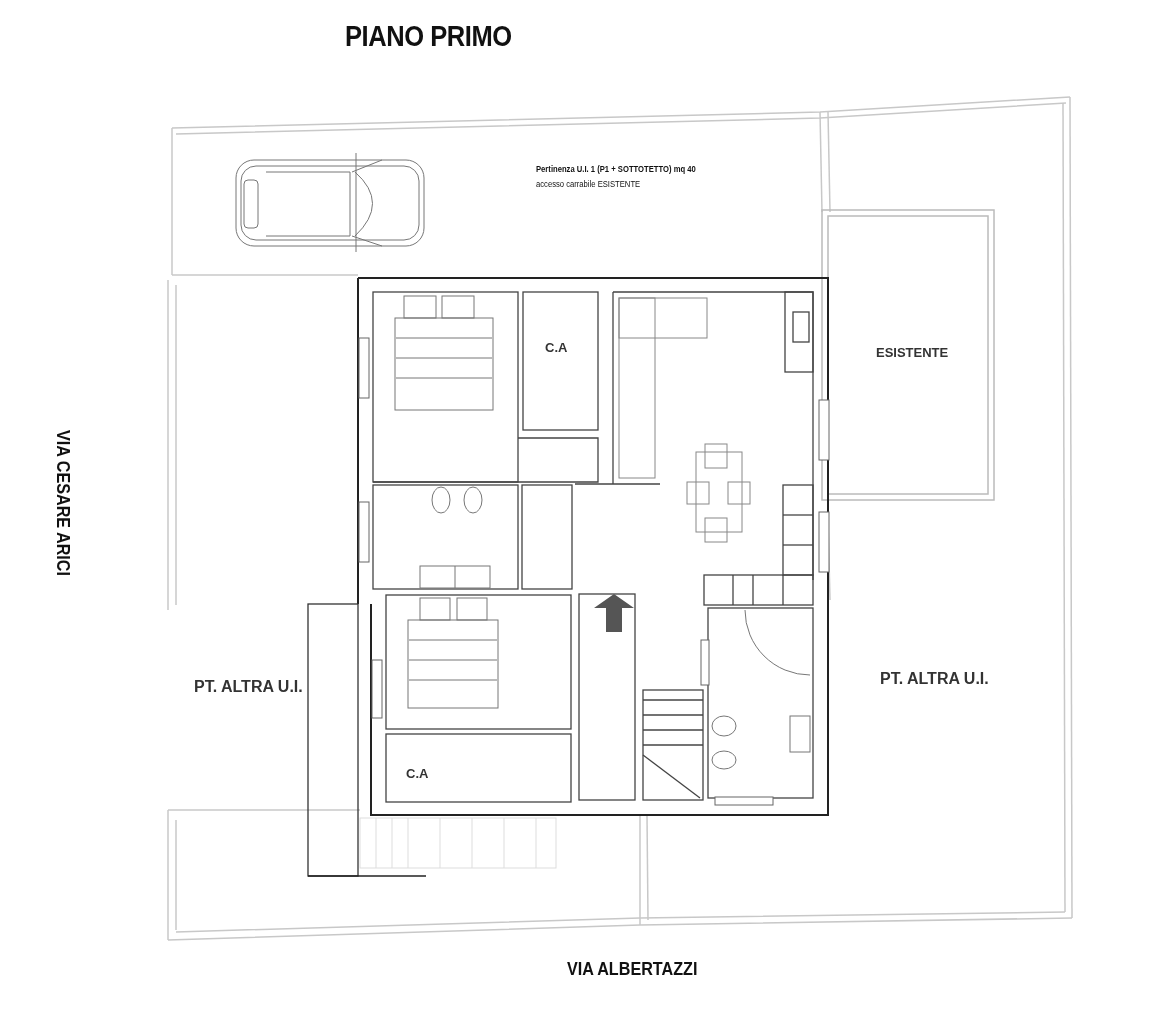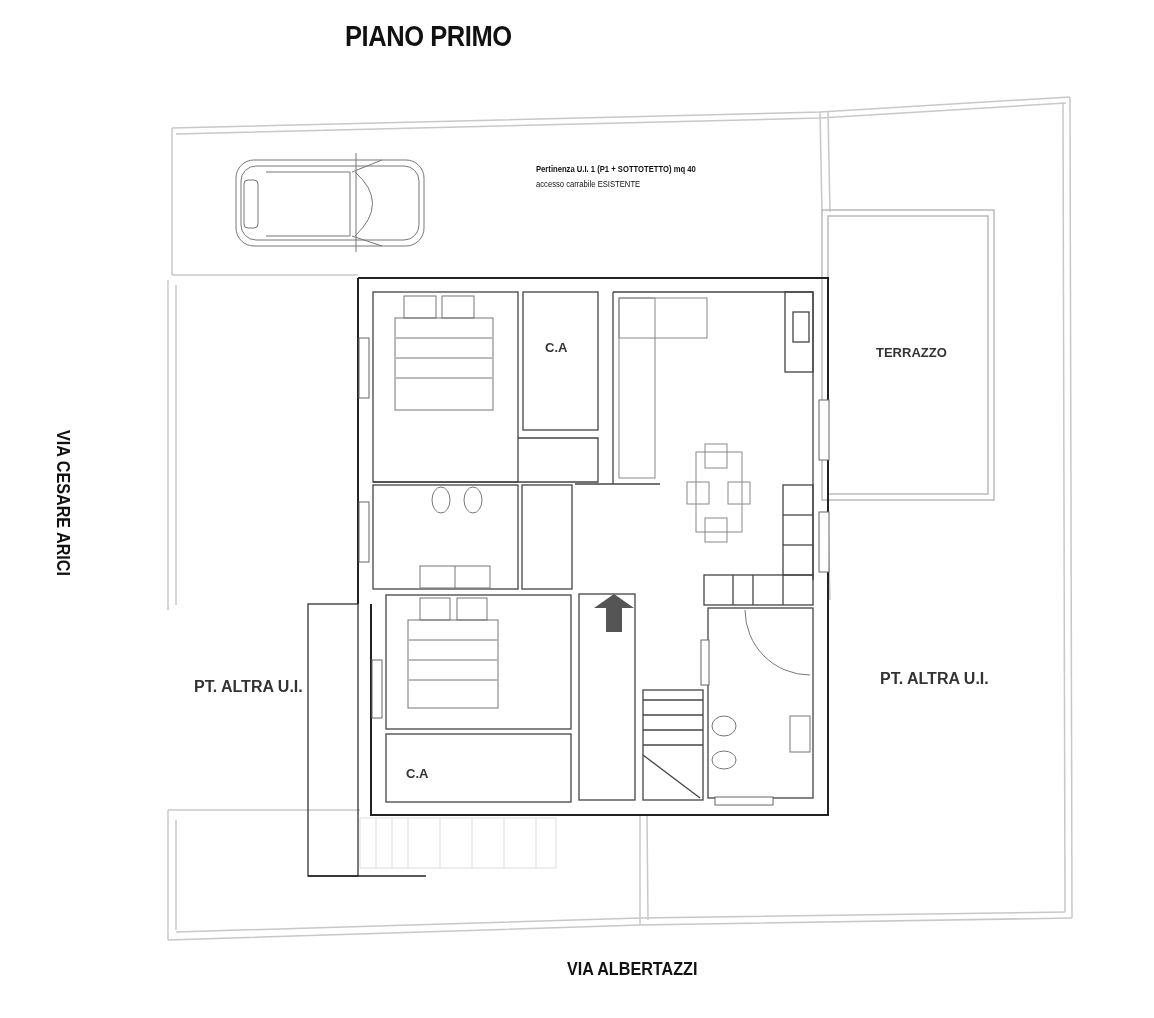--- a/index.html
+++ b/index.html
@@ -14,21 +14,21 @@
   svg{position:absolute;left:0;top:0;}
 </style>
 </head>
 <body>
 
 <div class="lbl title">PIANO PRIMO</div>
 <div class="lbl note1">Pertinenza U.I. 1  (P1 + SOTTOTETTO) mq 40</div>
 <div class="lbl note2">accesso carrabile ESISTENTE</div>
 <div class="lbl street-left">VIA CESARE ARICI</div>
 <div class="lbl street-bottom">VIA ALBERTAZZI</div>
-<div class="lbl room" style="left:876px;top:345px;">TERRAZZO</div>
+<div class="lbl room" style="left:876px;top:345px;">ESISTENTE</div>
 <div class="lbl room" style="left:545px;top:340px;">C.A</div>
 <div class="lbl room" style="left:406px;top:766px;">C.A</div>
 <div class="lbl room" style="left:194px;top:678px;font-size:16px;">PT. ALTRA U.I.</div>
 <div class="lbl room" style="left:880px;top:670px;font-size:16px;">PT. ALTRA U.I.</div>
 
 <svg width="1154" height="1018" viewBox="0 0 1154 1018">
 
   <g fill="none" stroke="#c8c8c8" stroke-width="1.5">
     <polyline points="172,128 820,112 1070,97"></polyline>
     <polyline points="176,134 820,118 1066,103"></polyline>

